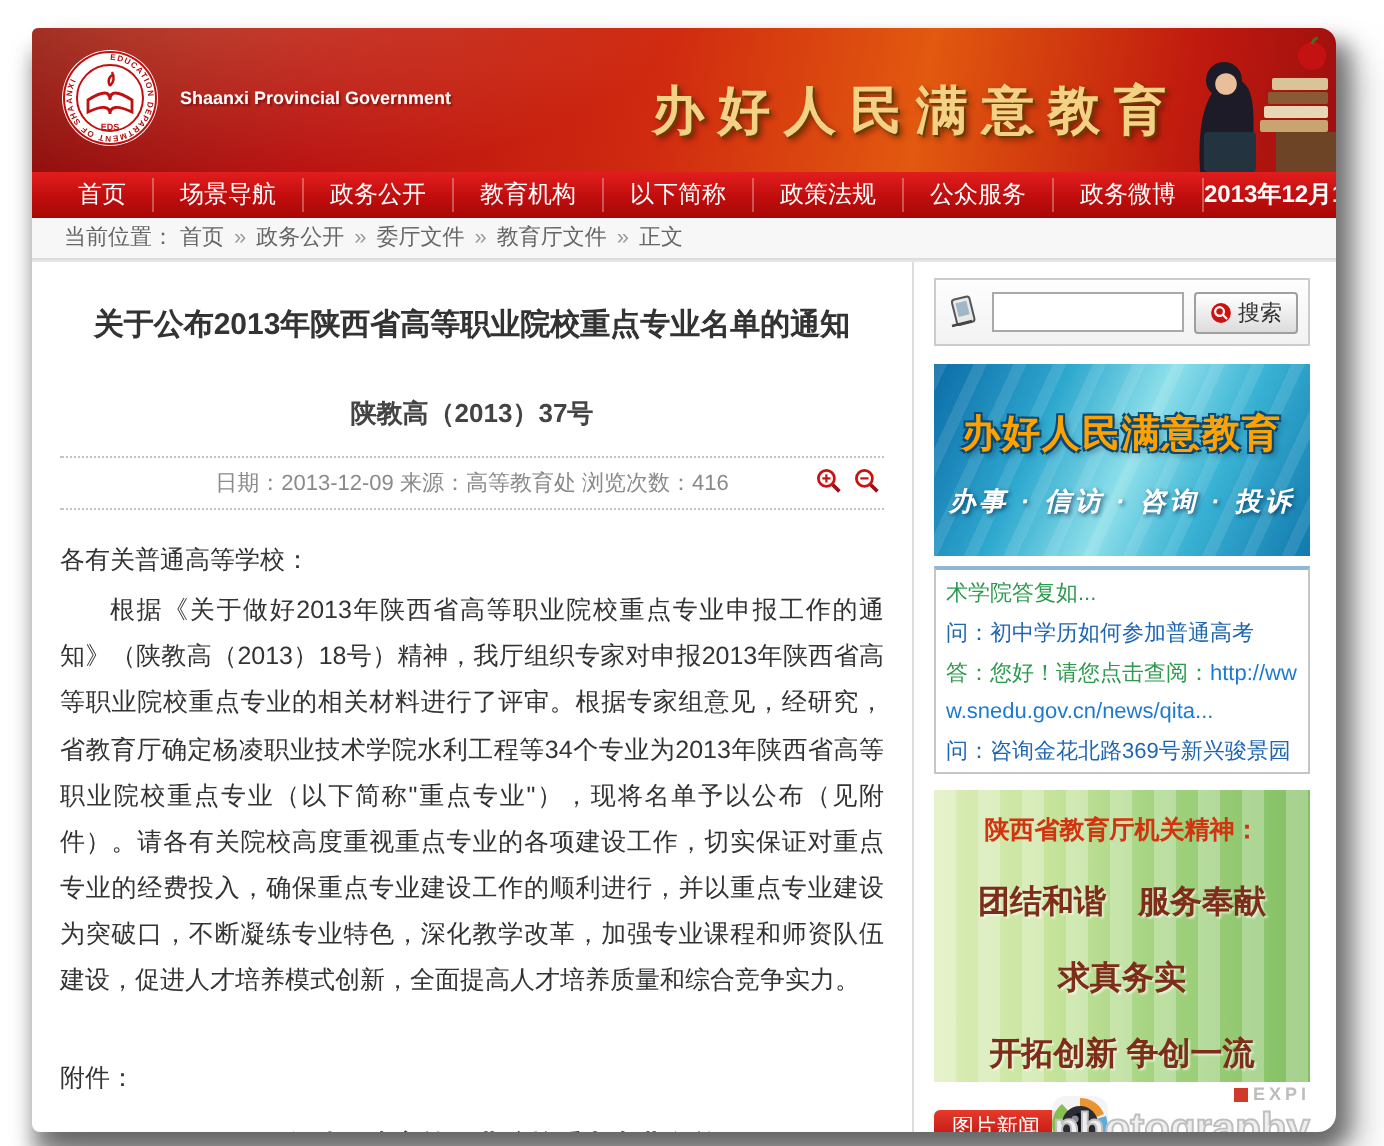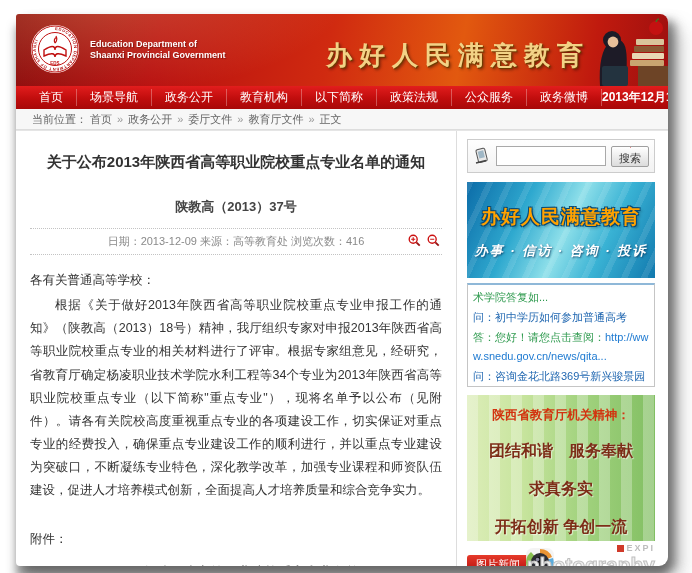--- a/index.html
+++ b/index.html
@@ -69,21 +69,21 @@
   
   .sidebar{width:212px;border-left:1px solid #ddd;box-sizing:border-box;padding:8px 13px 0 10px;}
   .search-panel{
     height:34px;border:1px solid #ccc;background:linear-gradient(#fefefe,#f2f2f2);
     display:flex;align-items:center;padding:0 5px;gap:5px;box-sizing:border-box;
   }
   .search-input{flex:1;height:18px;border:1px solid #a9a9a9;font-size:11px;padding:0 3px;min-width:20px;}
   .search-btn{
     height:21px;display:flex;align-items:center;gap:3px;padding:0 7px;
     background:linear-gradient(#ffffff,#dcdcdc);border:1px solid #9f9f9f;border-radius:2px;
-    font-size:11px;color:#333;cursor:pointer;white-space:nowrap;flex-direction:column;
+    font-size:11px;color:#333;cursor:pointer;white-space:nowrap;
   }
   .svc-banner{
     margin-top:9px;height:96px;position:relative;overflow:hidden;cursor:pointer;
     background:linear-gradient(115deg,#0c6ca8 0%,#2fa9cf 30%,#8fe0ea 52%,#39b2d4 72%,#1179ae 100%);
   }
   .svc-banner::before{content:"";position:absolute;inset:0;
     background:repeating-linear-gradient(115deg,rgba(255,255,255,.10) 0 6px,rgba(255,255,255,0) 6px 18px);}
   .svc-title{
     position:relative;text-align:center;margin-top:22px;
     font-size:19px;font-weight:bold;letter-spacing:1px;color:#ffa200;
@@ -139,21 +139,20 @@
           </defs>
         <text font-size="4.1" fill="#b01010" font-weight="bold" letter-spacing="0.6">
           <textPath href="#ringPath">EDUCATION DEPARTMENT OF SHAANXI</textPath>
         </text>
         <path d="M14 26 q11 -7 11 0 q0 -7 11 0 l0 6 q-11 -5 -11 1 q0 -6 -11 -1 z" fill="none" stroke="#c01010" stroke-width="1.4"></path>
         <path d="M25 19 q-2 -4 2 -6 M25 19 q3 -3 1 -7" fill="none" stroke="#c01010" stroke-width="1.2"></path>
         <text x="25" y="41" font-size="4.5" fill="#c01010" font-weight="bold" text-anchor="middle">EDS</text>
       </svg>
       <div class="site-titles">
         <div class="site-en">
-          <div>Education Department of</div>
           <div>Shaanxi Provincial Government</div>
         </div>
       </div>
     </div>
     <div class="slogan">办好人民满意教育</div>
     <svg class="banner-deco" viewBox="0 0 96 72">
       <rect x="58" y="46" width="34" height="6" rx="1" fill="#c8a470"></rect>
       <rect x="60" y="39" width="32" height="6" rx="1" fill="#e8d7b5"></rect>
       <rect x="62" y="32" width="30" height="6" rx="1" fill="#8a5a34"></rect>
       <rect x="64" y="25" width="28" height="6" rx="1" fill="#d9c49a"></rect>

